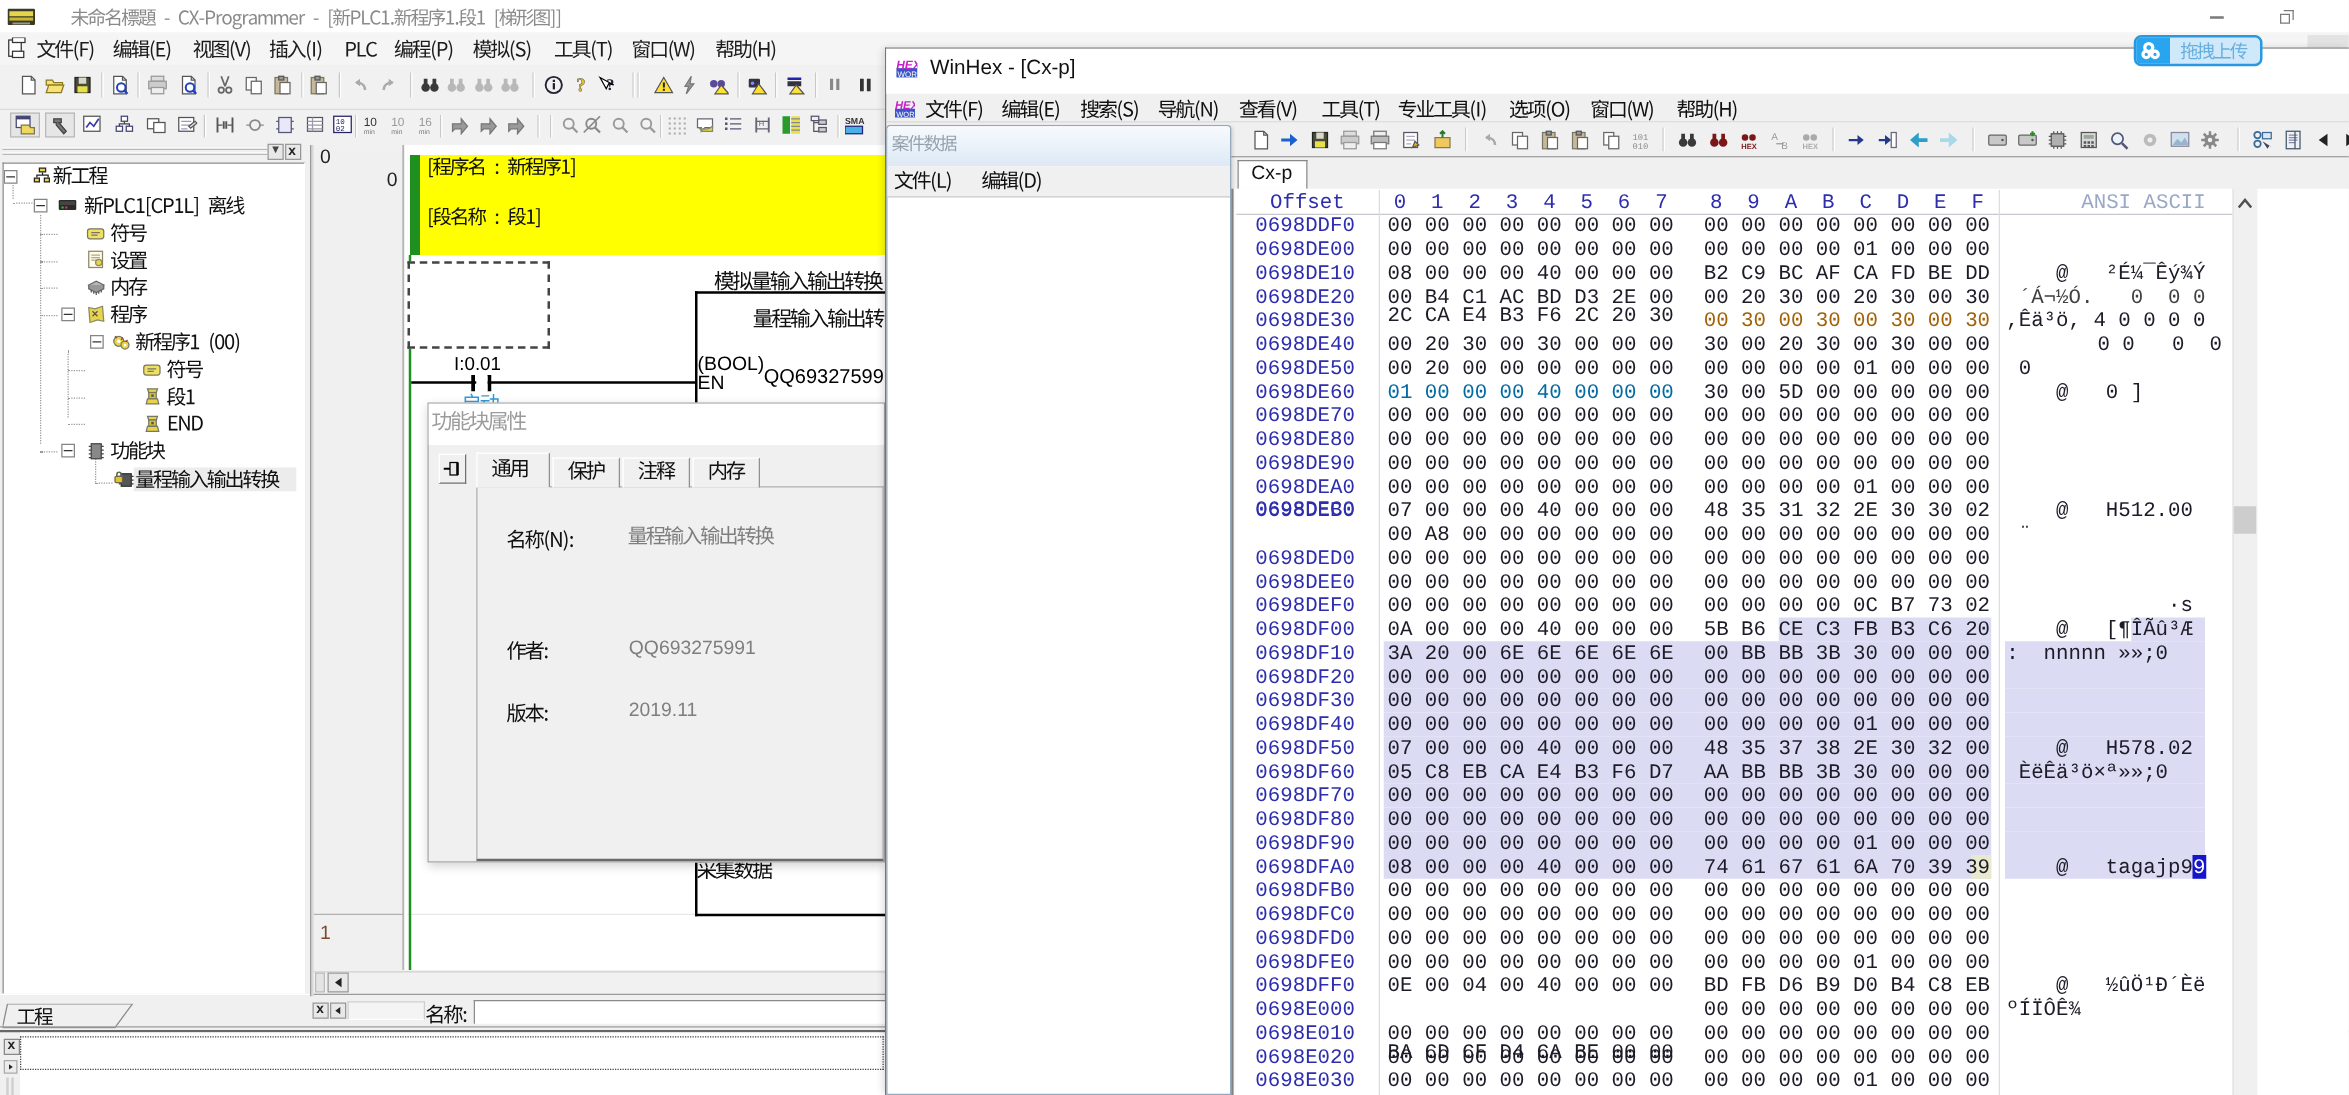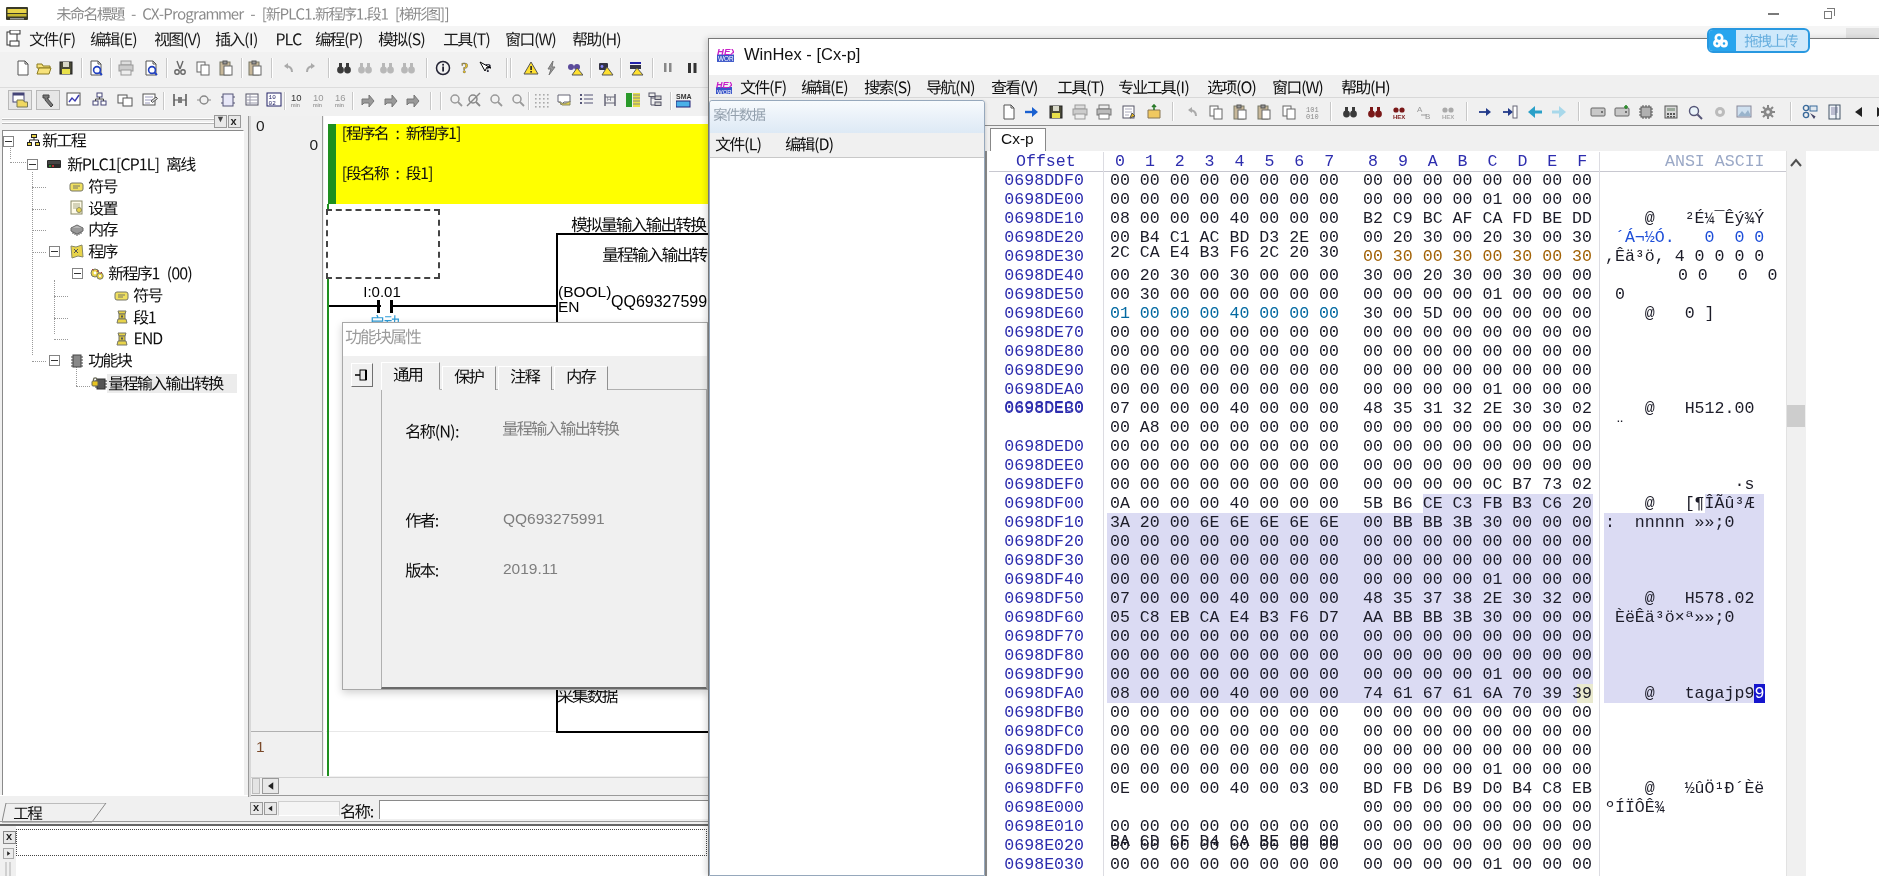--- a/index.html
+++ b/index.html
@@ -1323,31 +1323,31 @@
     <div style="position:absolute;left:1004.3px;top:190.0px;font:16.6px 'Liberation Mono';color:#2d2dae;white-space:pre;line-height:19px">0698DE00</div>
     <div style="position:absolute;left:1110.0px;top:190.0px;font:16.6px 'Liberation Mono';color:#1c1c28;white-space:pre;line-height:19px">00 00 00 00 00 00 00 00</div>
     <div style="position:absolute;left:1363.0px;top:190.0px;font:16.6px 'Liberation Mono';color:#1c1c28;white-space:pre;line-height:19px">00 00 00 00 01 00 00 00</div>
     <div style="position:absolute;left:1004.3px;top:209.0px;font:16.6px 'Liberation Mono';color:#2d2dae;white-space:pre;line-height:19px">0698DE10</div>
     <div style="position:absolute;left:1110.0px;top:209.0px;font:16.6px 'Liberation Mono';color:#1c1c28;white-space:pre;line-height:19px">08 00 00 00 40 00 00 00</div>
     <div style="position:absolute;left:1363.0px;top:209.0px;font:16.6px 'Liberation Mono';color:#1c1c28;white-space:pre;line-height:19px">B2 C9 BC AF CA FD BE DD</div>
     <div style="position:absolute;left:1605.0px;top:209.0px;font:16.6px 'Liberation Mono';color:#1c1c28;white-space:pre;line-height:19px">    @   ²É¼¯Êý¾Ý</div>
     <div style="position:absolute;left:1004.3px;top:228.0px;font:16.6px 'Liberation Mono';color:#2d2dae;white-space:pre;line-height:19px">0698DE20</div>
     <div style="position:absolute;left:1110.0px;top:228.0px;font:16.6px 'Liberation Mono';color:#1c1c28;white-space:pre;line-height:19px">00 B4 C1 AC BD D3 2E 00</div>
     <div style="position:absolute;left:1363.0px;top:228.0px;font:16.6px 'Liberation Mono';color:#1c1c28;white-space:pre;line-height:19px">00 20 30 00 20 30 00 30</div>
-    <div style="position:absolute;left:1605.0px;top:228.0px;font:16.6px 'Liberation Mono';color:#1d4ed8;white-space:pre;line-height:19px"> ´Á¬½Ó.   0  0 0</div>
+    <div style="position:absolute;left:1605.0px;top:228.0px;font:16.6px 'Liberation Mono';color:#404040;white-space:pre;line-height:19px"> ´Á¬½Ó.   0  0 0</div>
     <div style="position:absolute;left:1004.3px;top:247.0px;font:16.6px 'Liberation Mono';color:#2d2dae;white-space:pre;line-height:19px">0698DE30</div>
     <div style="position:absolute;left:1110.0px;top:243px;font:16.6px 'Liberation Mono';color:#1c1c28;white-space:pre;line-height:19px">2C CA E4 B3 F6 2C 20 30</div>
     <div style="position:absolute;left:1363.0px;top:247.0px;font:16.6px 'Liberation Mono';color:#a16207;white-space:pre;line-height:19px">00 30 00 30 00 30 00 30</div>
     <div style="position:absolute;left:1605.0px;top:247.0px;font:16.6px 'Liberation Mono';color:#1c1c28;white-space:pre;line-height:19px">,Êä³ö, 4 0 0 0 0</div>
     <div style="position:absolute;left:1004.3px;top:266.0px;font:16.6px 'Liberation Mono';color:#2d2dae;white-space:pre;line-height:19px">0698DE40</div>
     <div style="position:absolute;left:1110.0px;top:266.0px;font:16.6px 'Liberation Mono';color:#1c1c28;white-space:pre;line-height:19px">00 20 30 00 30 00 00 00</div>
     <div style="position:absolute;left:1363.0px;top:266.0px;font:16.6px 'Liberation Mono';color:#1c1c28;white-space:pre;line-height:19px">30 00 20 30 00 30 00 00</div>
     <div style="position:absolute;left:1658px;top:266.0px;font:16.6px 'Liberation Mono';color:#1c1c28;white-space:pre;line-height:19px">  0 0   0  0 0</div>
     <div style="position:absolute;left:1004.3px;top:285.0px;font:16.6px 'Liberation Mono';color:#2d2dae;white-space:pre;line-height:19px">0698DE50</div>
-    <div style="position:absolute;left:1110.0px;top:285.0px;font:16.6px 'Liberation Mono';color:#1c1c28;white-space:pre;line-height:19px">00 30 00 00 00 00 00 00</div>
+    <div style="position:absolute;left:1110.0px;top:285.0px;font:16.6px 'Liberation Mono';color:#1c1c28;white-space:pre;line-height:19px">00 20 00 00 00 00 00 00</div>
     <div style="position:absolute;left:1363.0px;top:285.0px;font:16.6px 'Liberation Mono';color:#1c1c28;white-space:pre;line-height:19px">00 00 00 00 01 00 00 00</div>
     <div style="position:absolute;left:1605.0px;top:285.0px;font:16.6px 'Liberation Mono';color:#1c1c28;white-space:pre;line-height:19px"> 0</div>
     <div style="position:absolute;left:1004.3px;top:304.0px;font:16.6px 'Liberation Mono';color:#2d2dae;white-space:pre;line-height:19px">0698DE60</div>
     <div style="position:absolute;left:1110.0px;top:304.0px;font:16.6px 'Liberation Mono';color:#0369a1;white-space:pre;line-height:19px">01 00 00 00 40 00 00 00</div>
     <div style="position:absolute;left:1363.0px;top:304.0px;font:16.6px 'Liberation Mono';color:#1c1c28;white-space:pre;line-height:19px">30 00 5D 00 00 00 00 00</div>
     <div style="position:absolute;left:1605.0px;top:304.0px;font:16.6px 'Liberation Mono';color:#1c1c28;white-space:pre;line-height:19px">    @   0 ]</div>
     <div style="position:absolute;left:1004.3px;top:323.0px;font:16.6px 'Liberation Mono';color:#2d2dae;white-space:pre;line-height:19px">0698DE70</div>
     <div style="position:absolute;left:1110.0px;top:323.0px;font:16.6px 'Liberation Mono';color:#1c1c28;white-space:pre;line-height:19px">00 00 00 00 00 00 00 00</div>
     <div style="position:absolute;left:1363.0px;top:323.0px;font:16.6px 'Liberation Mono';color:#1c1c28;white-space:pre;line-height:19px">00 00 00 00 00 00 00 00</div>
     <div style="position:absolute;left:1004.3px;top:342.0px;font:16.6px 'Liberation Mono';color:#2d2dae;white-space:pre;line-height:19px">0698DE80</div>
@@ -1422,21 +1422,21 @@
     <div style="position:absolute;left:1004.3px;top:722.0px;font:16.6px 'Liberation Mono';color:#2d2dae;white-space:pre;line-height:19px">0698DFC0</div>
     <div style="position:absolute;left:1110.0px;top:722.0px;font:16.6px 'Liberation Mono';color:#1c1c28;white-space:pre;line-height:19px">00 00 00 00 00 00 00 00</div>
     <div style="position:absolute;left:1363.0px;top:722.0px;font:16.6px 'Liberation Mono';color:#1c1c28;white-space:pre;line-height:19px">00 00 00 00 00 00 00 00</div>
     <div style="position:absolute;left:1004.3px;top:741.0px;font:16.6px 'Liberation Mono';color:#2d2dae;white-space:pre;line-height:19px">0698DFD0</div>
     <div style="position:absolute;left:1110.0px;top:741.0px;font:16.6px 'Liberation Mono';color:#1c1c28;white-space:pre;line-height:19px">00 00 00 00 00 00 00 00</div>
     <div style="position:absolute;left:1363.0px;top:741.0px;font:16.6px 'Liberation Mono';color:#1c1c28;white-space:pre;line-height:19px">00 00 00 00 00 00 00 00</div>
     <div style="position:absolute;left:1004.3px;top:760.0px;font:16.6px 'Liberation Mono';color:#2d2dae;white-space:pre;line-height:19px">0698DFE0</div>
     <div style="position:absolute;left:1110.0px;top:760.0px;font:16.6px 'Liberation Mono';color:#1c1c28;white-space:pre;line-height:19px">00 00 00 00 00 00 00 00</div>
     <div style="position:absolute;left:1363.0px;top:760.0px;font:16.6px 'Liberation Mono';color:#1c1c28;white-space:pre;line-height:19px">00 00 00 00 01 00 00 00</div>
     <div style="position:absolute;left:1004.3px;top:779.0px;font:16.6px 'Liberation Mono';color:#2d2dae;white-space:pre;line-height:19px">0698DFF0</div>
-    <div style="position:absolute;left:1110.0px;top:779.0px;font:16.6px 'Liberation Mono';color:#1c1c28;white-space:pre;line-height:19px">0E 00 00 00 40 00 03 00</div>
+    <div style="position:absolute;left:1110.0px;top:779.0px;font:16.6px 'Liberation Mono';color:#1c1c28;white-space:pre;line-height:19px">0E 00 04 00 40 00 00 00</div>
     <div style="position:absolute;left:1363.0px;top:779.0px;font:16.6px 'Liberation Mono';color:#1c1c28;white-space:pre;line-height:19px">BD FB D6 B9 D0 B4 C8 EB</div>
     <div style="position:absolute;left:1605.0px;top:779.0px;font:16.6px 'Liberation Mono';color:#1c1c28;white-space:pre;line-height:19px">    @   ½ûÖ¹Ð´Èë</div>
     <div style="position:absolute;left:1004.3px;top:798.0px;font:16.6px 'Liberation Mono';color:#2d2dae;white-space:pre;line-height:19px">0698E000</div>
     <div style="position:absolute;left:1110.0px;top:832px;font:16.6px 'Liberation Mono';color:#1c1c28;white-space:pre;line-height:19px">BA CD CF D4 CA BE 00 00</div>
     <div style="position:absolute;left:1363.0px;top:798.0px;font:16.6px 'Liberation Mono';color:#1c1c28;white-space:pre;line-height:19px">00 00 00 00 00 00 00 00</div>
     <div style="position:absolute;left:1605.0px;top:798.0px;font:16.6px 'Liberation Mono';color:#1c1c28;white-space:pre;line-height:19px">ºÍÏÔÊ¾</div>
     <div style="position:absolute;left:1004.3px;top:817.0px;font:16.6px 'Liberation Mono';color:#2d2dae;white-space:pre;line-height:19px">0698E010</div>
     <div style="position:absolute;left:1110.0px;top:817.0px;font:16.6px 'Liberation Mono';color:#1c1c28;white-space:pre;line-height:19px">00 00 00 00 00 00 00 00</div>
     <div style="position:absolute;left:1363.0px;top:817.0px;font:16.6px 'Liberation Mono';color:#1c1c28;white-space:pre;line-height:19px">00 00 00 00 00 00 00 00</div>
     <div style="position:absolute;left:1004.3px;top:836.0px;font:16.6px 'Liberation Mono';color:#2d2dae;white-space:pre;line-height:19px">0698E020</div>

